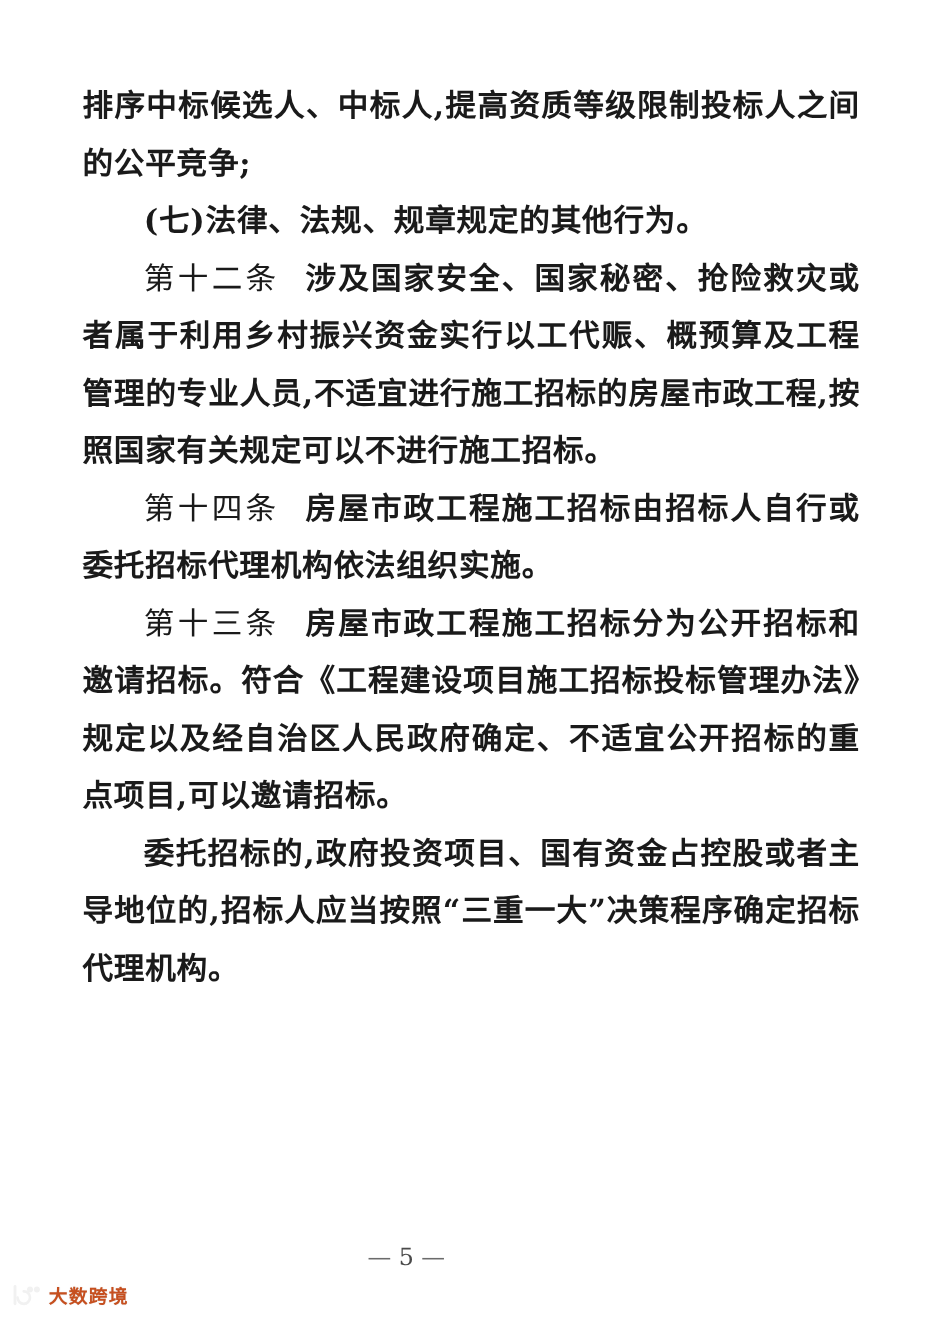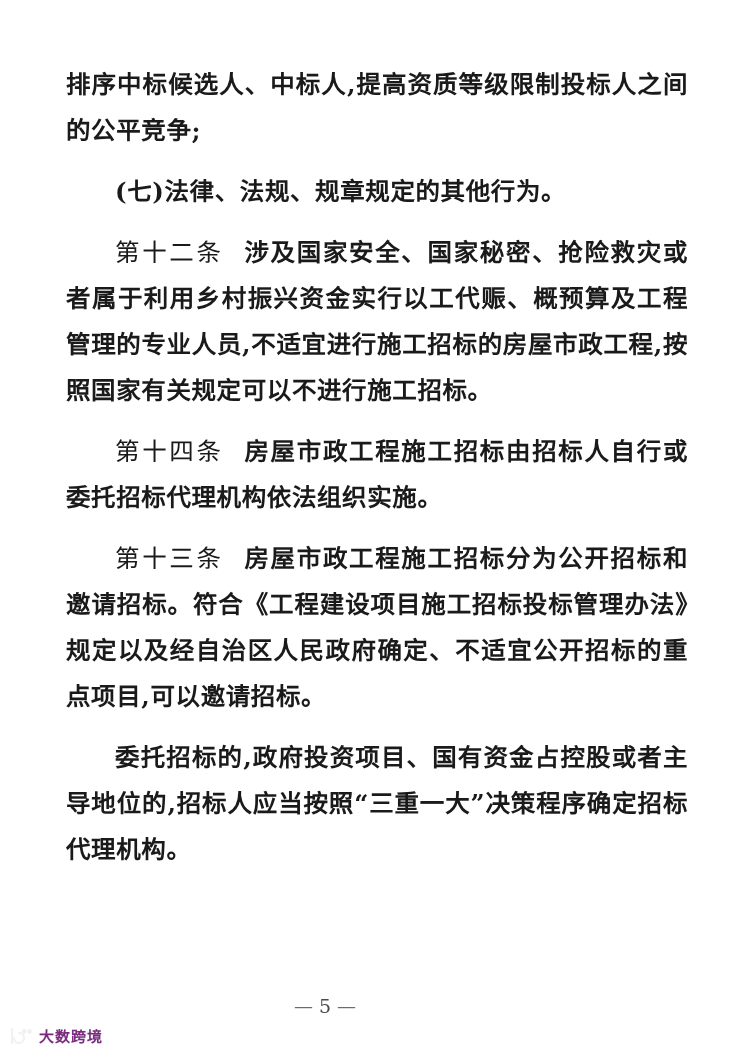--- a/index.html
+++ b/index.html
@@ -33,21 +33,20 @@
     color: #1a1a1a;
     text-align: justify;
     text-align-last: left;
     text-justify: inter-character;
     letter-spacing: 0.6px;
     font-weight: 600;
     -webkit-font-smoothing: antialiased;
   }
   .para.indent {
     text-indent: 2em;
-    margin-top: 15px;
   }
   .para.noindent {
     text-indent: 0;
   }
   .art-label {
     font-weight: 400;
     letter-spacing: 1.6px;
     margin-right: 0.85em;
   }
   .latin-num {
@@ -86,24 +85,24 @@
     pointer-events: none;
     user-select: none;
   }
   .wm-mark {
     width: 26px;
     height: 20px;
     position: relative;
     flex: 0 0 auto;
   }
   .wm-text {
-    font-family: Liberation Mono, monospace;
+    font-family: Liberation Serif, serif;
     font-size: 15px;
     font-weight: 700;
-    color: #701a75;
+    color: #c2410c;
     letter-spacing: 1px;
     text-shadow: 0 0 1px rgba(190,190,190,0.55);
   }
   .wm-mark svg { display: block; }
 </style>
 </head>
 <body>
 
 <div class="page">
 

